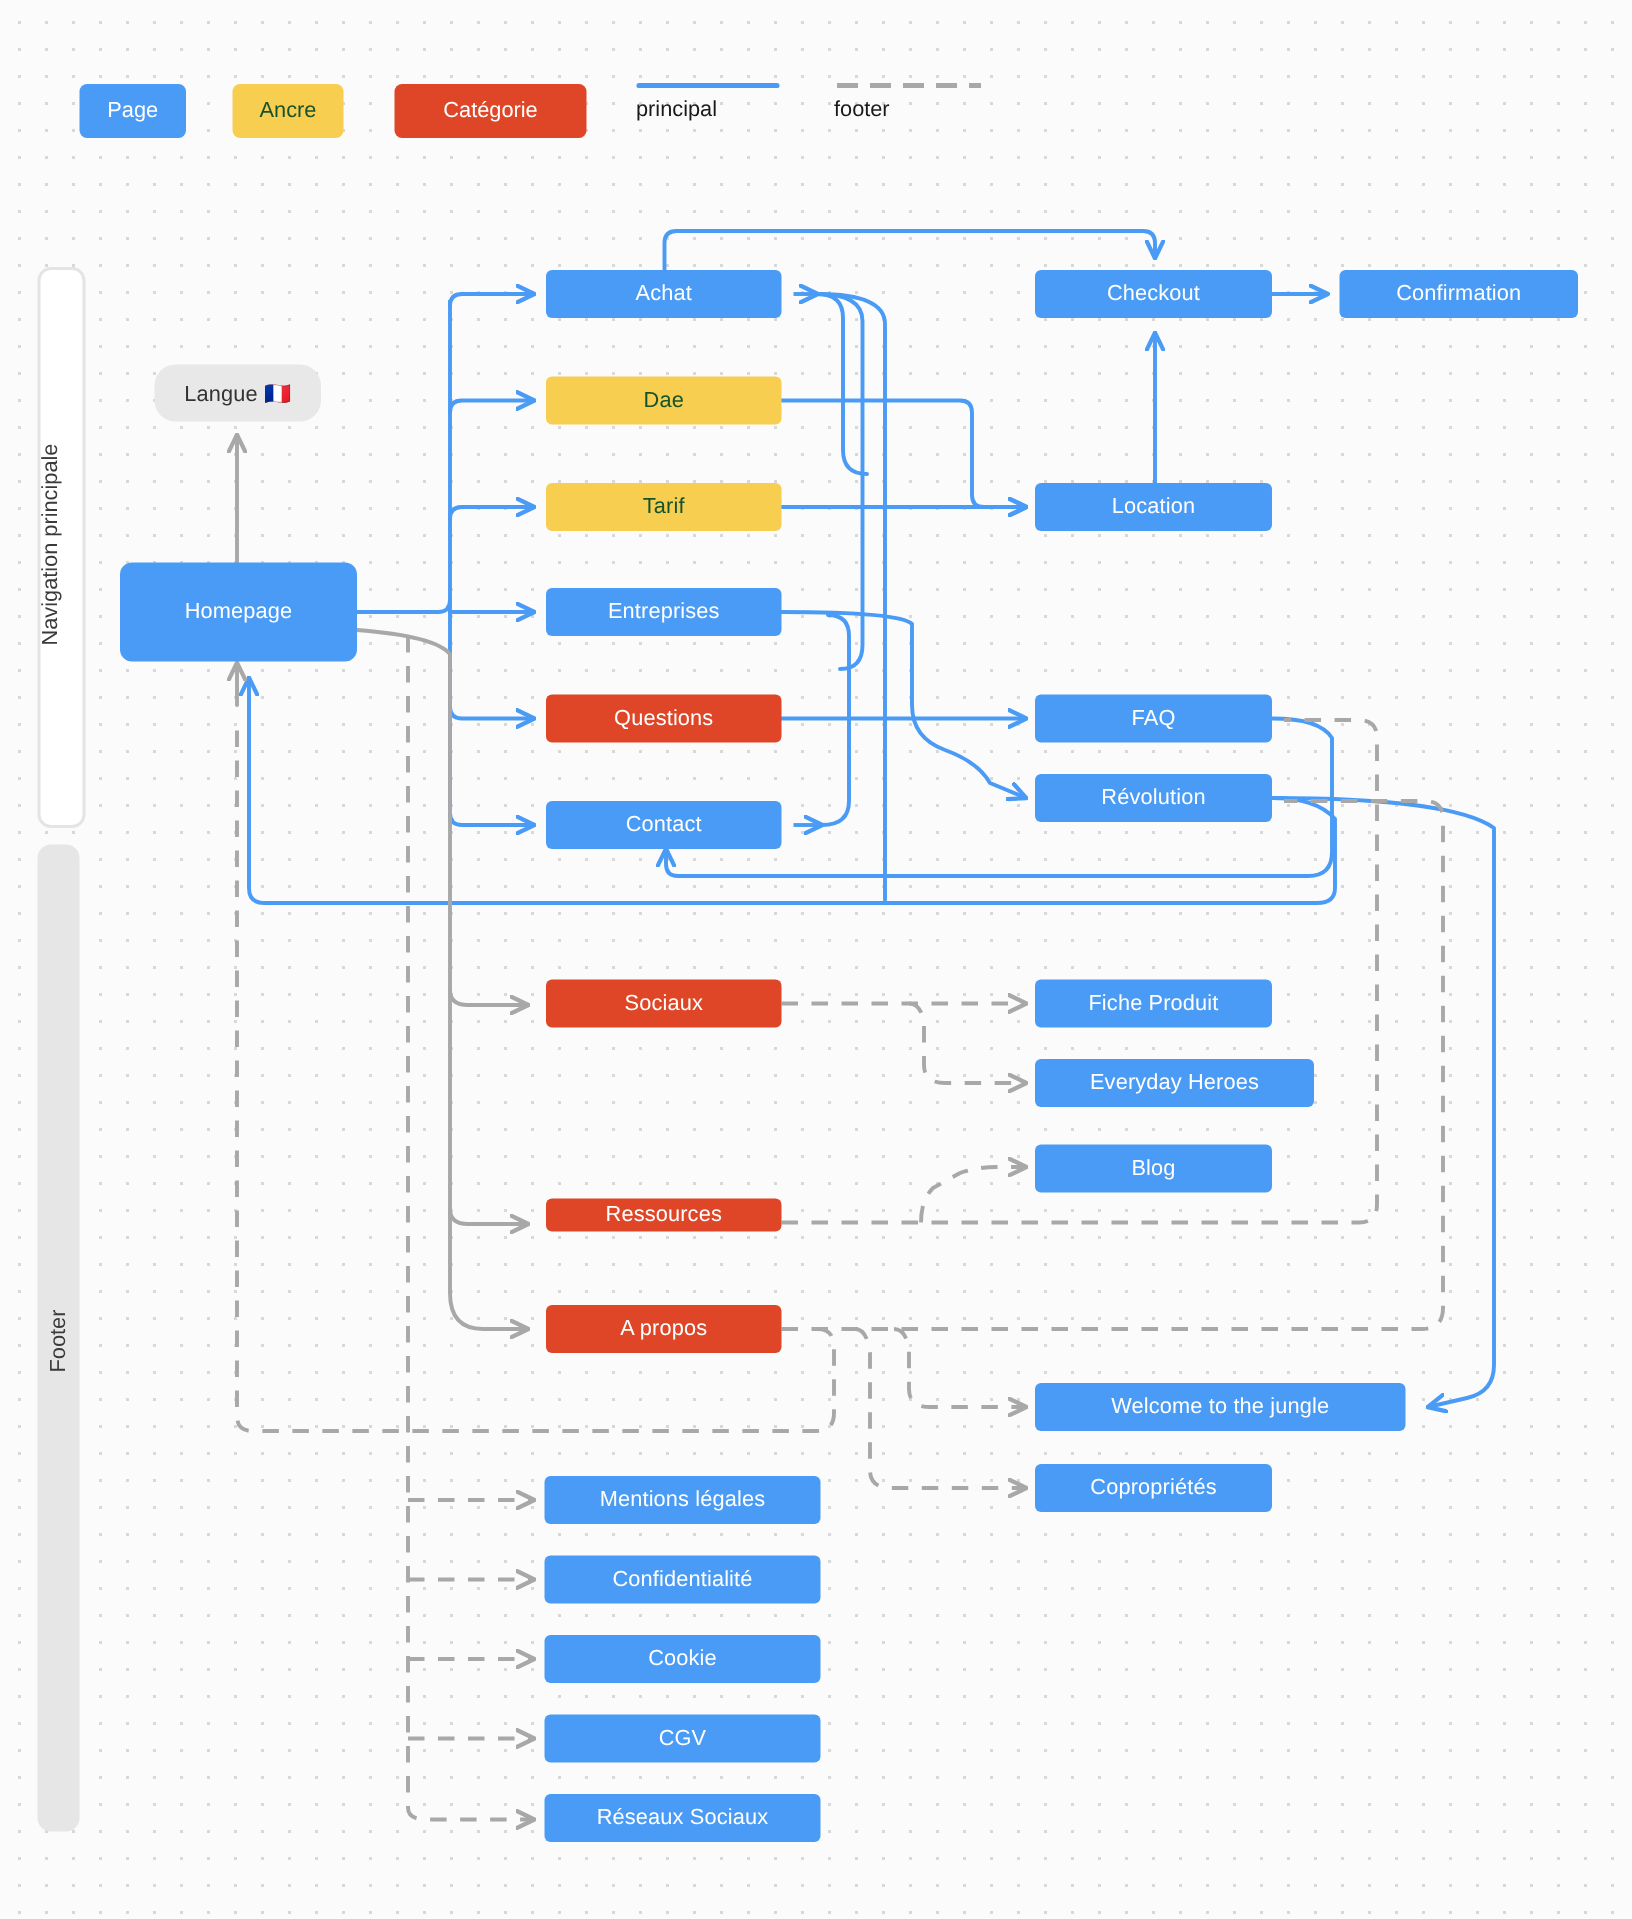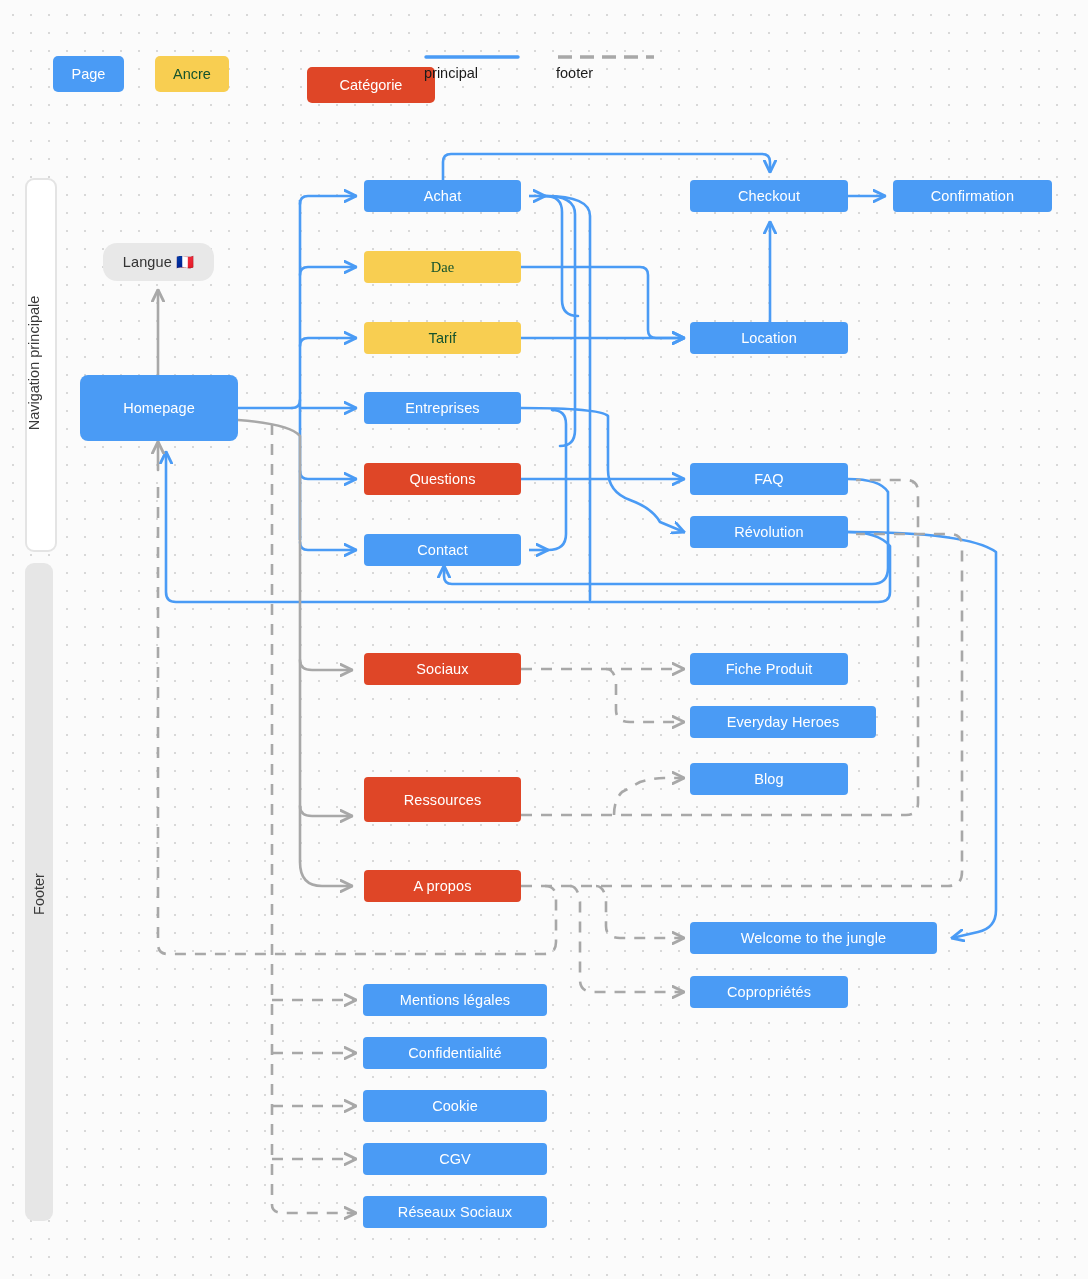--- a/index.html
+++ b/index.html
@@ -142,21 +142,21 @@
       <path d="M545,886 Q556,886 556,898 L556,942 Q556,954 544,954 L168,954 Q158,954 158,944 L158,486"></path>
     </g>
   </svg>
 
   <div class="legend-sw n-page" style="left:53px;top:56px;width:71px;">
     <span>Page</span>
   </div>
   <div class="legend-sw n-anchor" style="left:155px;top:56px;width:74px;">
     <span>Ancre</span>
   </div>
-  <div class="legend-sw n-cat" style="left:263px;top:67px;width:128px;margin-left:44px;">
+  <div class="legend-sw n-cat" style="left:263px;top:56px;width:128px;">
     <span>Catégorie</span>
   </div>
 
   <svg style="position:absolute;left:424px;top:52px;width:96px;height:10px;">
     <line x1="2" y1="5" x2="94" y2="5" stroke="#4a9bf5" stroke-width="3.4" stroke-linecap="round"></line>
   </svg>
   <div class="legend-lbl" style="left:424px;top:65px;">principal</div>
 
   <svg style="position:absolute;left:556px;top:52px;width:100px;height:10px;">
     <line x1="2" y1="5" x2="98" y2="5" stroke="#a8a8a8" stroke-width="3.4" stroke-dasharray="14 8" stroke-linecap="butt"></line>
@@ -173,21 +173,21 @@
     <span>Langue 🇫🇷</span>
   </div>
 
   <div class="node n-home" style="left:80px;top:375px;width:158px;height:66px;">
     <span>Homepage</span>
   </div>
 
   <div class="node n-page" style="left:364px;top:180px;width:157px;height:32px;">
     <span>Achat</span>
   </div>
-  <div class="node n-anchor" style="left:364px;top:251px;width:157px;height:32px;font-family:Liberation Serif, serif;">
+  <div class="node n-anchor" style="left:364px;top:251px;width:157px;height:32px;">
     <span>Dae</span>
   </div>
   <div class="node n-anchor" style="left:364px;top:322px;width:157px;height:32px;">
     <span>Tarif</span>
   </div>
   <div class="node n-page" style="left:364px;top:392px;width:157px;height:32px;">
     <span>Entreprises</span>
   </div>
   <div class="node n-cat" style="left:364px;top:463px;width:157px;height:32px;">
     <span>Questions</span>
@@ -217,21 +217,21 @@
   </div>
   <div class="node n-page" style="left:690px;top:653px;width:158px;height:32px;">
     <span>Fiche Produit</span>
   </div>
   <div class="node n-page" style="left:690px;top:706px;width:186px;height:32px;">
     <span>Everyday Heroes</span>
   </div>
   <div class="node n-page" style="left:690px;top:763px;width:158px;height:32px;">
     <span>Blog</span>
   </div>
-  <div class="node n-cat" style="left:364px;top:777px;width:157px;height:45px;">
+  <div class="node n-cat" style="left:364px;top:799px;width:157px;height:22px;">
     <span>Ressources</span>
   </div>
   <div class="node n-cat" style="left:364px;top:870px;width:157px;height:32px;">
     <span>A propos</span>
   </div>
 
   <div class="node n-page" style="left:690px;top:922px;width:247px;height:32px;">
     <span>Welcome to the jungle</span>
   </div>
   <div class="node n-page" style="left:690px;top:976px;width:158px;height:32px;">

